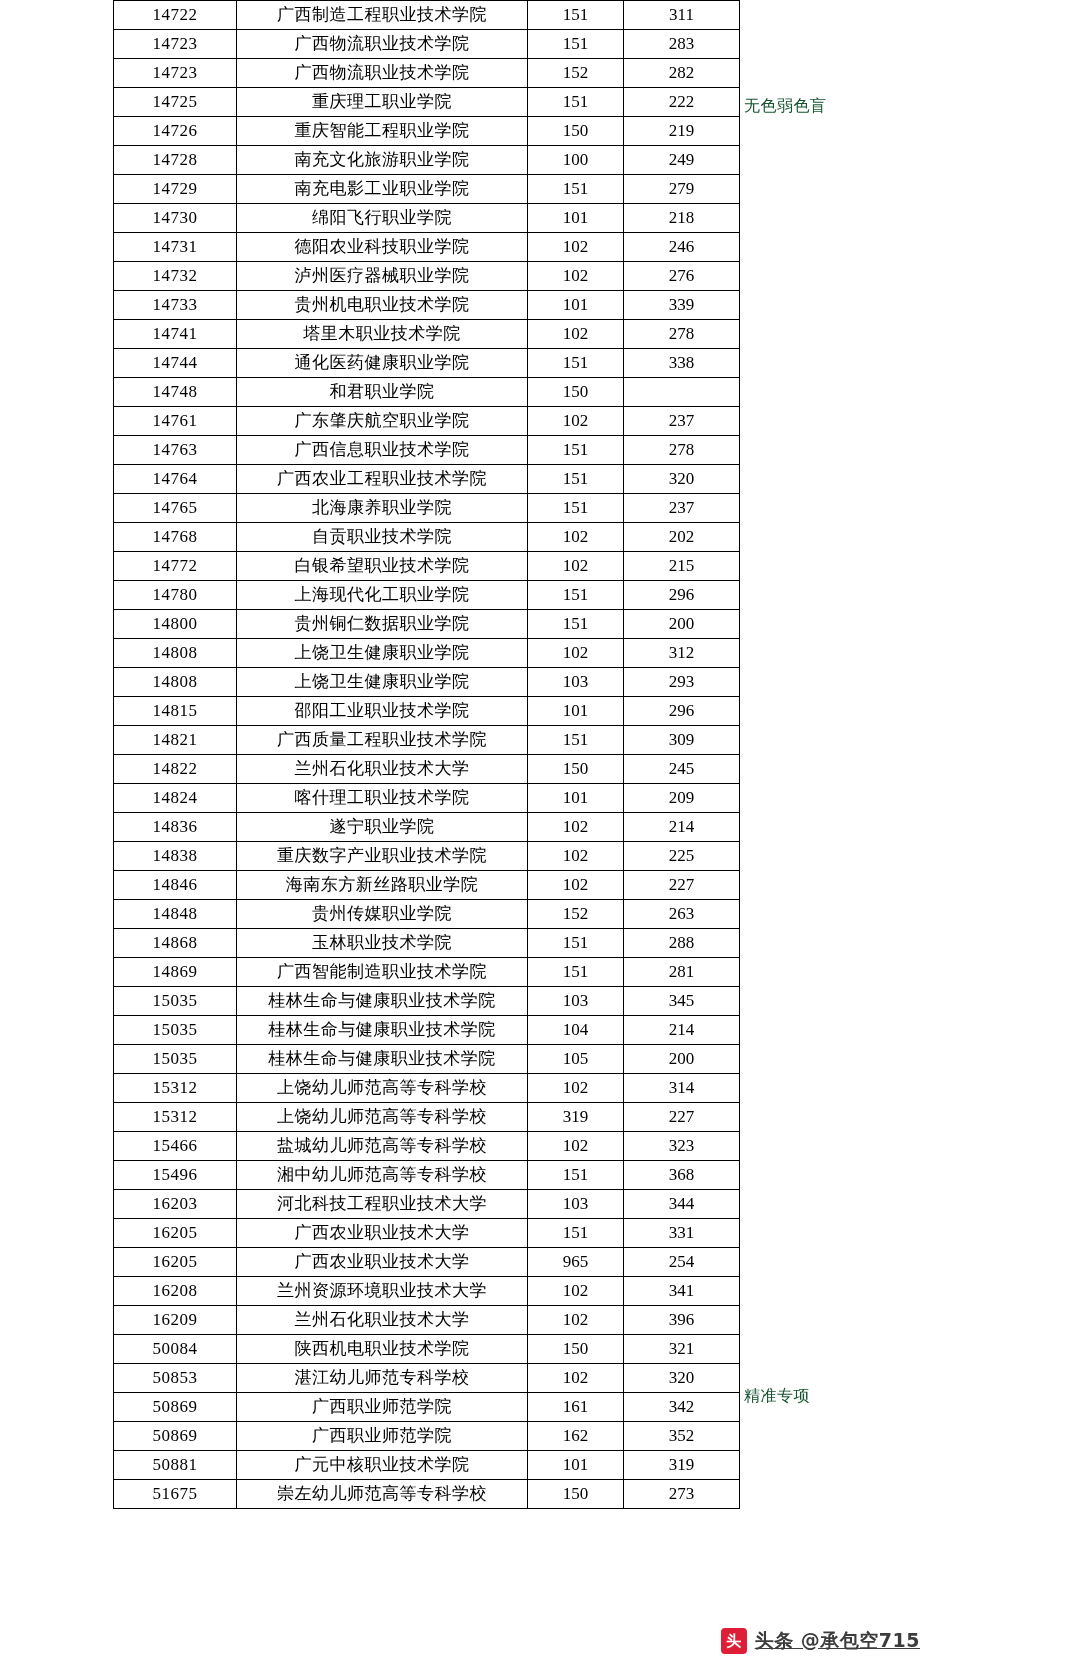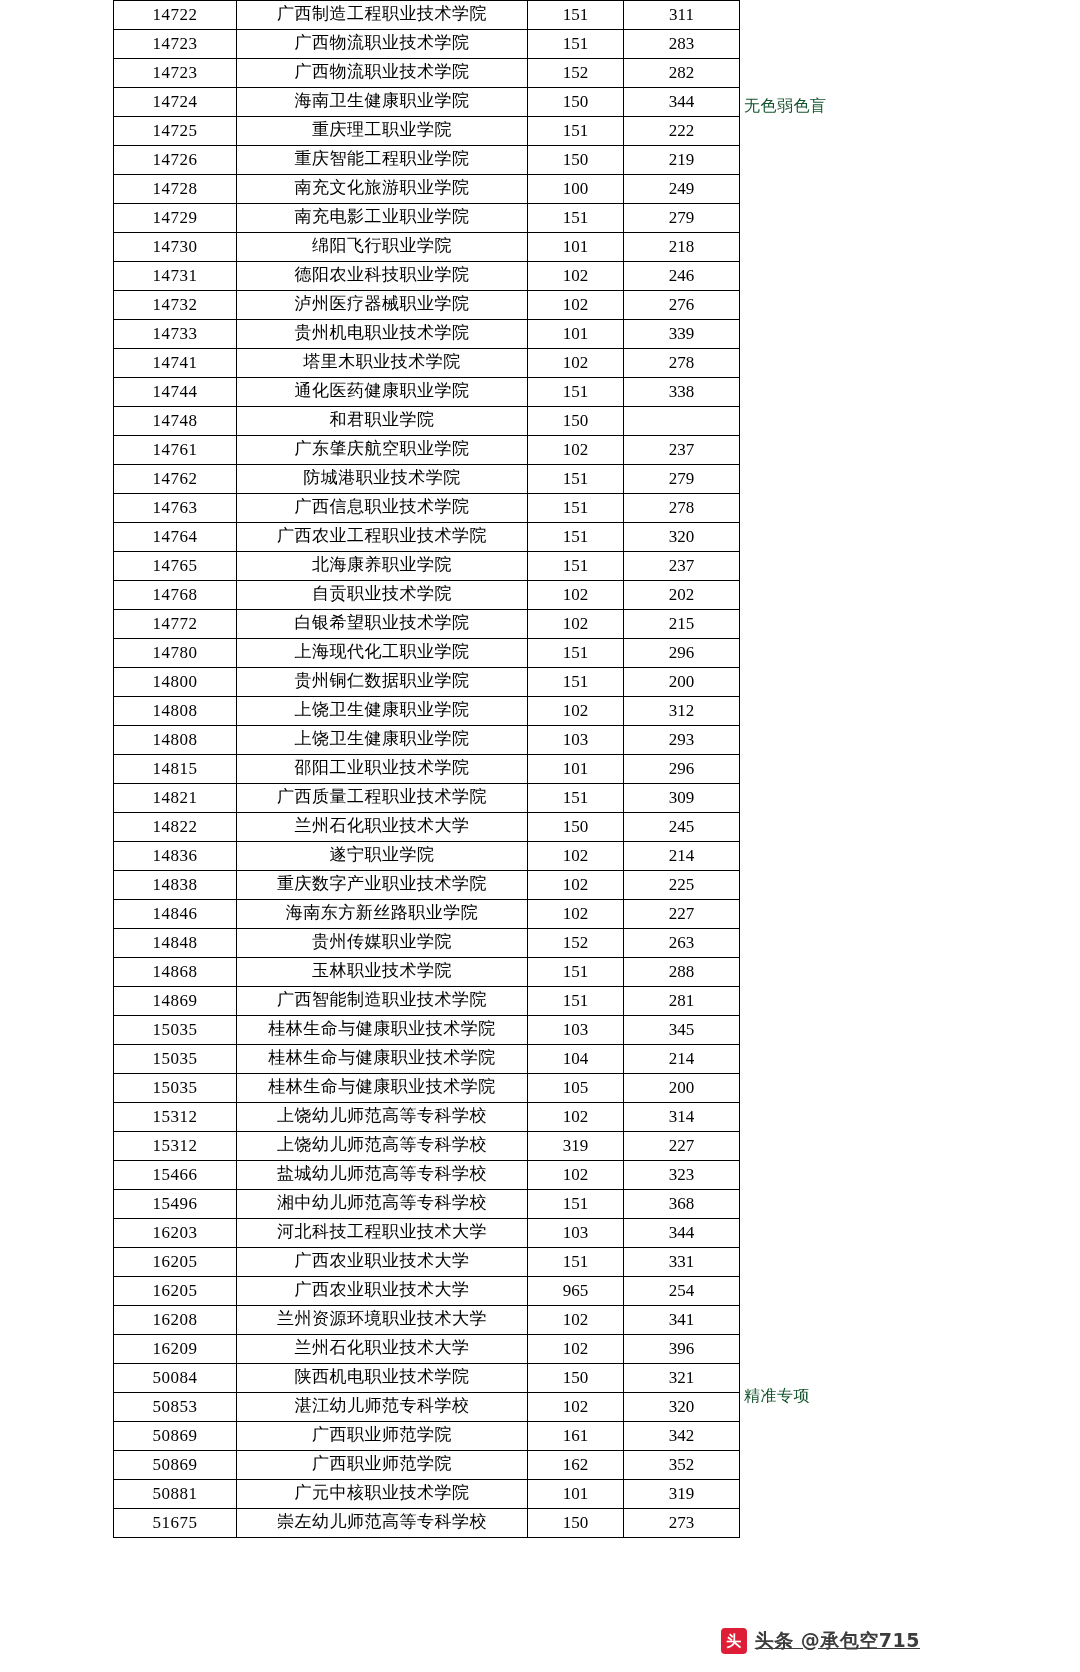--- a/index.html
+++ b/index.html
@@ -35,21 +35,21 @@
     font-size: 17px;
     text-align: center;
     vertical-align: middle;
     padding: 0;
     overflow: hidden;
     white-space: nowrap;
   }
   td.col-code { width: 122px; letter-spacing: 0.5px; }
   td.col-name {
     width: 290px;
-    font-family: Liberation Mono, monospace;
+    font-family: Liberation Serif, serif;
     font-size: 16px;
     letter-spacing: 0.5px;
     margin-left: 36px;
   }
   td.col-major { width: 95px; }
   td.col-score { width: 115px; }
   
   .note {
     position: absolute;
     left: 744px;
@@ -108,26 +108,20 @@
           <td class="col-major">151</td>
           <td class="col-score">283</td>
         </tr>
         <tr>
           <td class="col-code">14723</td>
           <td class="col-name">广西物流职业技术学院</td>
           <td class="col-major">152</td>
           <td class="col-score">282</td>
         </tr>
         <tr>
-          <td class="col-code">14724</td>
-          <td class="col-name">海南卫生健康职业学院</td>
-          <td class="col-major">150</td>
-          <td class="col-score">344</td>
-        </tr>
-        <tr>
           <td class="col-code">14725</td>
           <td class="col-name">重庆理工职业学院</td>
           <td class="col-major">151</td>
           <td class="col-score">222</td>
         </tr>
         <tr>
           <td class="col-code">14726</td>
           <td class="col-name">重庆智能工程职业学院</td>
           <td class="col-major">150</td>
           <td class="col-score">219</td>
@@ -186,26 +180,20 @@
           <td class="col-major">150</td>
           <td class="col-score"></td>
         </tr>
         <tr>
           <td class="col-code">14761</td>
           <td class="col-name">广东肇庆航空职业学院</td>
           <td class="col-major">102</td>
           <td class="col-score">237</td>
         </tr>
         <tr>
-          <td class="col-code">14762</td>
-          <td class="col-name">防城港职业技术学院</td>
-          <td class="col-major">151</td>
-          <td class="col-score">279</td>
-        </tr>
-        <tr>
           <td class="col-code">14763</td>
           <td class="col-name">广西信息职业技术学院</td>
           <td class="col-major">151</td>
           <td class="col-score">278</td>
         </tr>
         <tr>
           <td class="col-code">14764</td>
           <td class="col-name">广西农业工程职业技术学院</td>
           <td class="col-major">151</td>
           <td class="col-score">320</td>
@@ -262,20 +250,26 @@
           <td class="col-code">14821</td>
           <td class="col-name">广西质量工程职业技术学院</td>
           <td class="col-major">151</td>
           <td class="col-score">309</td>
         </tr>
         <tr>
           <td class="col-code">14822</td>
           <td class="col-name">兰州石化职业技术大学</td>
           <td class="col-major">150</td>
           <td class="col-score">245</td>
+        </tr>
+        <tr>
+          <td class="col-code">14824</td>
+          <td class="col-name">喀什理工职业技术学院</td>
+          <td class="col-major">101</td>
+          <td class="col-score">209</td>
         </tr>
         <tr>
           <td class="col-code">14836</td>
           <td class="col-name">遂宁职业学院</td>
           <td class="col-major">102</td>
           <td class="col-score">214</td>
         </tr>
         <tr>
           <td class="col-code">14838</td>
           <td class="col-name">重庆数字产业职业技术学院</td>

